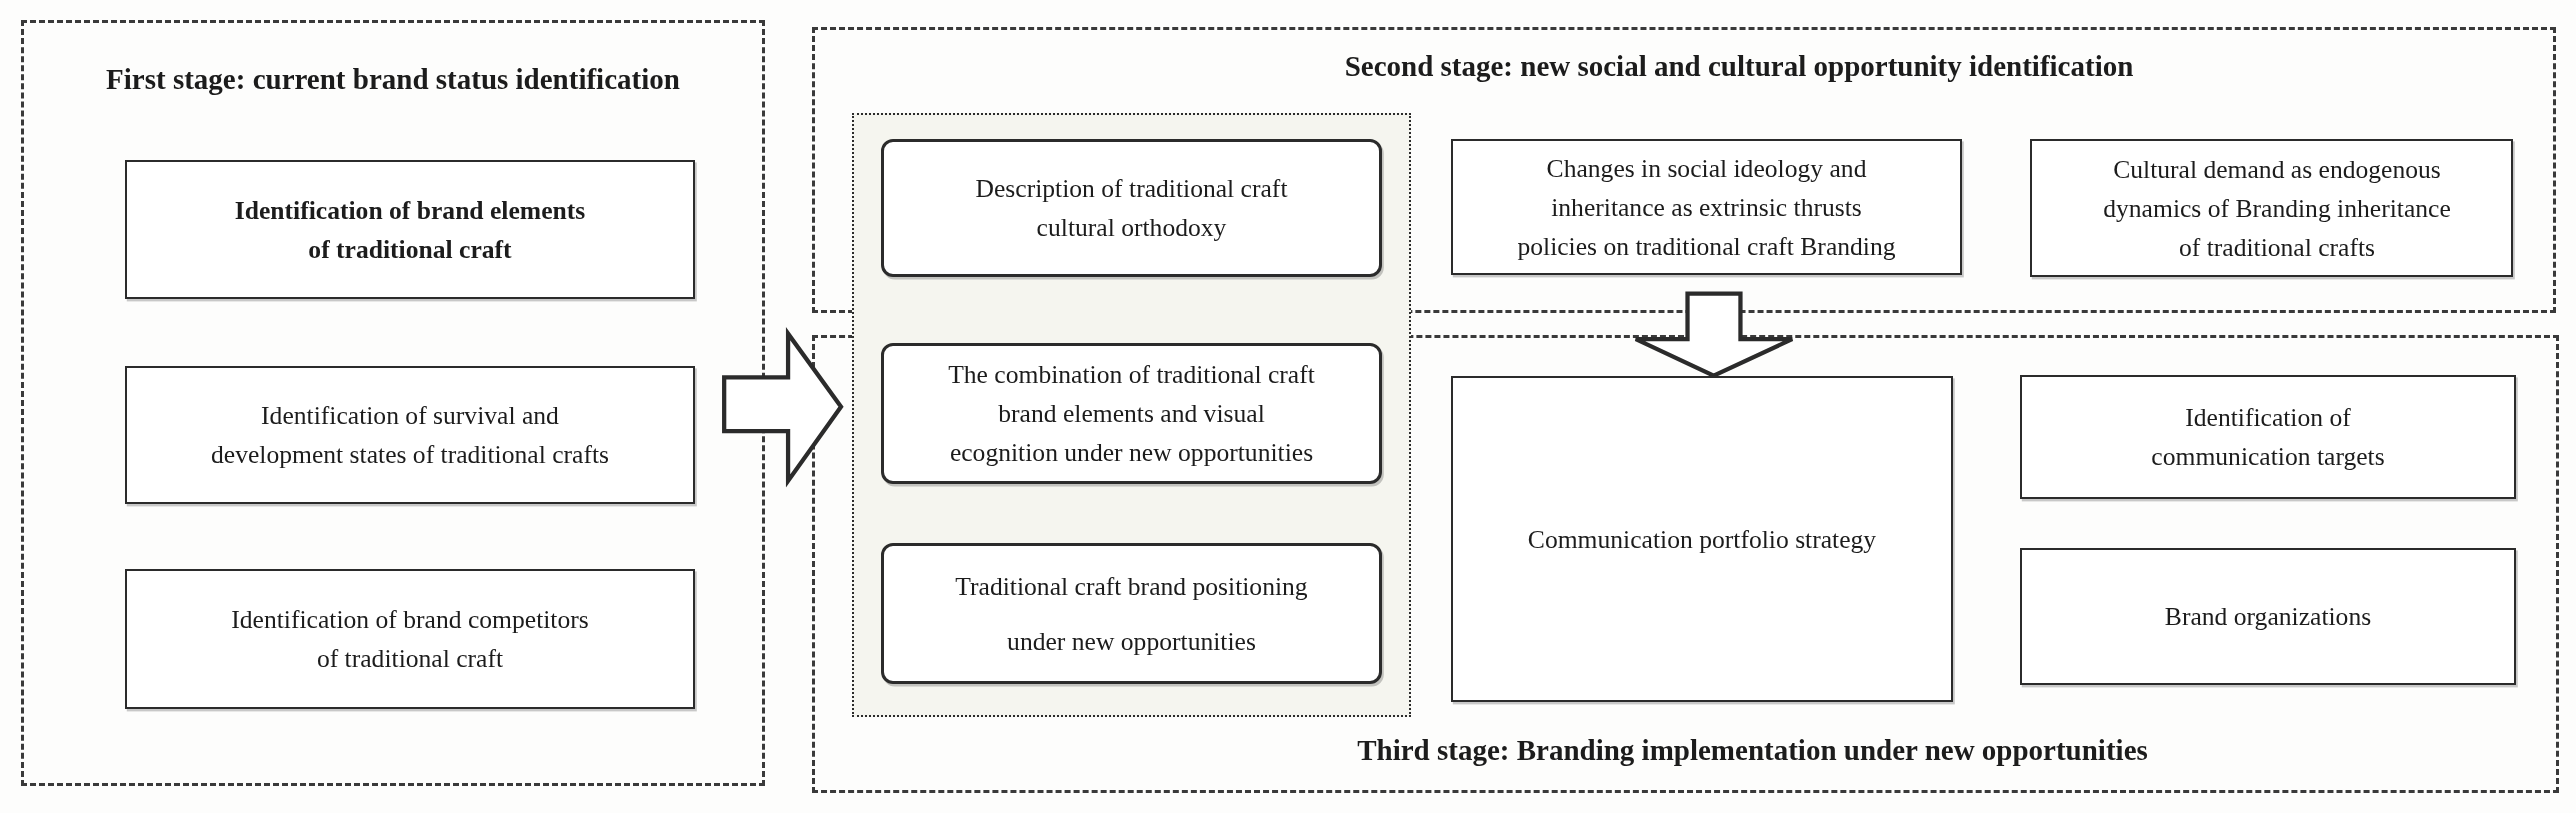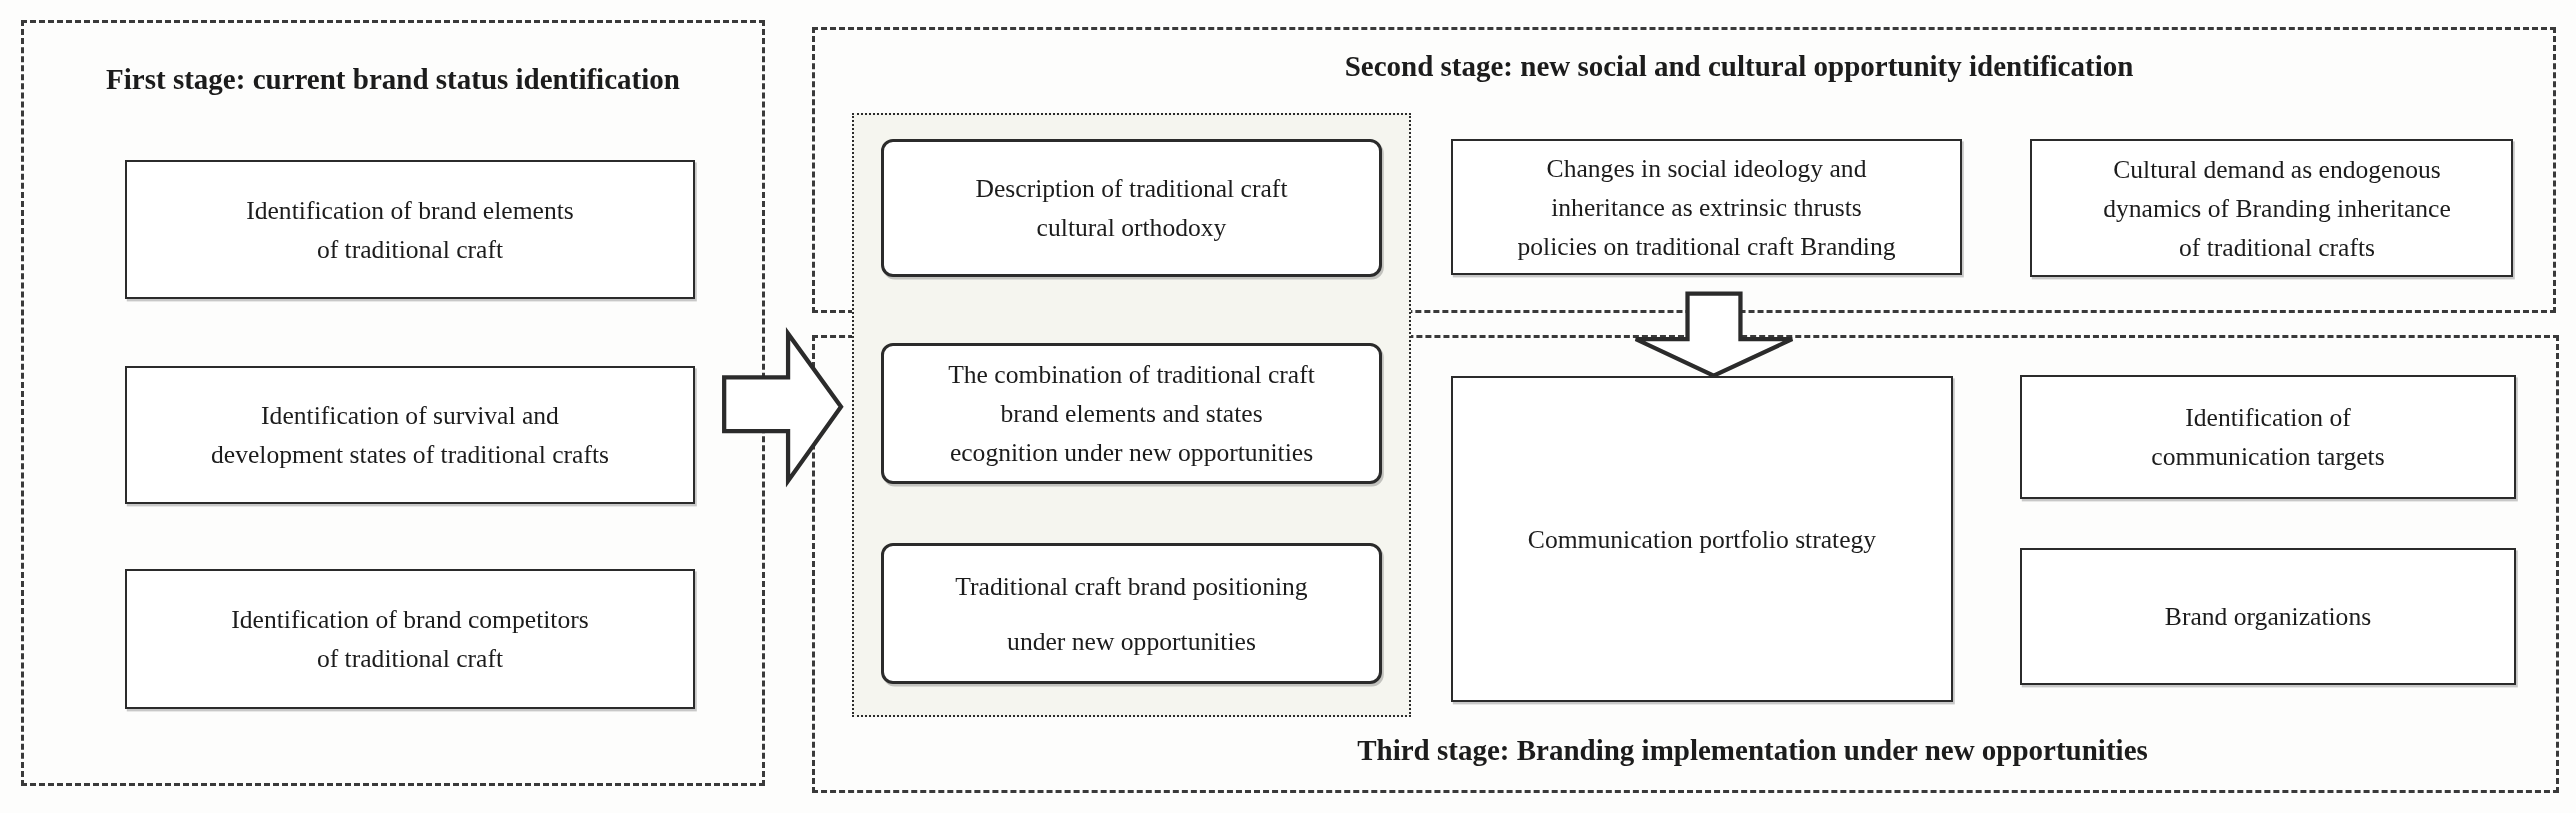--- a/index.html
+++ b/index.html
@@ -34,21 +34,21 @@
   .box{
     position:absolute;
     background:#ffffff;border:2.4px solid #2b2b2b;
     box-shadow:1.8px 2.4px 0 rgba(45,45,45,0.25);
     display:flex;flex-direction:column;align-items:center;justify-content:center;
     text-align:center;font-size:25.6px;line-height:39px;
   }
   .box .line{display:block;}
   .rbox{border-radius:12px;border-width:3px;}
   
-  .s1b1{left:125px;top:160px;width:570px;height:139px;}
+  .s1b1{left:125px;top:160px;width:570px;height:139px;font-weight:bold;}
   .s1b2{left:125px;top:366px;width:570px;height:138px;}
   .s1b3{left:125px;top:569px;width:570px;height:140px;}
   
   .pb1{left:881px;top:139px;width:501px;height:138px;}
   .pb2{left:881px;top:343px;width:501px;height:141px;}
   .pb3{left:881px;top:543px;width:501px;height:141px;gap:16px;}
   
   .s2b1{left:1451px;top:139px;width:511px;height:136px;}
   .s2b2{left:2030px;top:139px;width:483px;height:138px;padding-left:11px;}
   
@@ -89,21 +89,21 @@
     <span class="line">Identification of brand competitors</span>
     <span class="line">of traditional craft</span>
   </div>
 
   <div class="box rbox pb1">
     <span class="line">Description of traditional craft</span>
     <span class="line">cultural orthodoxy</span>
   </div>
   <div class="box rbox pb2">
     <span class="line">The combination of traditional craft</span>
-    <span class="line">brand elements and states</span>
+    <span class="line">brand elements and visual</span>
     <span class="line">ecognition under new opportunities</span>
   </div>
   <div class="box rbox pb3">
     <span class="line">Traditional craft brand positioning</span>
     <span class="line">under new opportunities</span>
   </div>
 
   <div class="box s2b1">
     <span class="line">Changes in social ideology and</span>
     <span class="line">inheritance as extrinsic thrusts</span>

